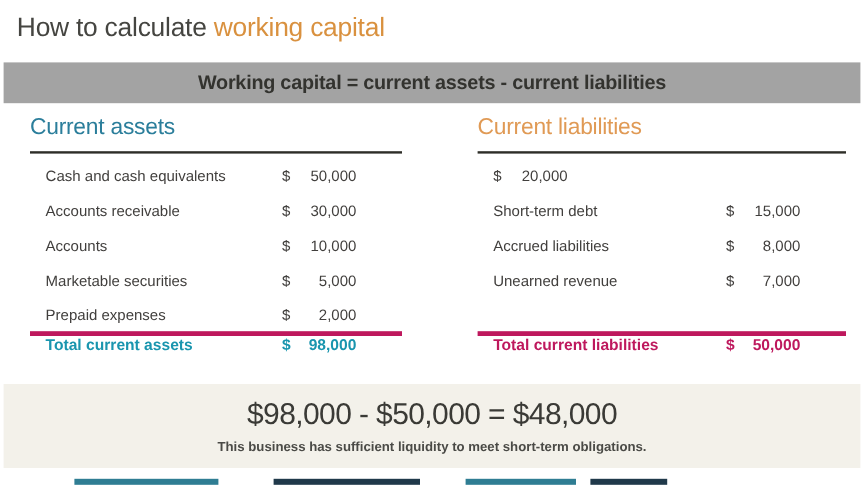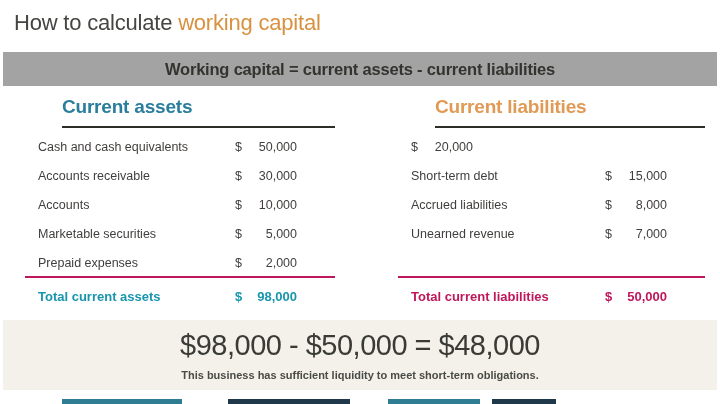--- a/index.html
+++ b/index.html
@@ -46,25 +46,24 @@
   .columns {
     position: absolute;
     top: 96px; left: 0; right: 0;
   }
   .col { position: absolute; top: 0; }
   .col-assets { left: 25px; width: 310px; }
   .col-liabilities { left: 398px; width: 307px; }
 
   .col-heading {
     font-size: 19px;
-    font-weight: 700;
+    font-weight: 400;
     letter-spacing: -0.2px;
     padding-bottom: 8px;
     border-bottom: 2px solid #2e2e28;
-    margin-left: 37px;
   }
   .col-assets .col-heading { color: #2b7e9b; }
   .col-liabilities .col-heading { color: #e09a55; }
 
   .rows { height: 148px; padding-top: 4px; }
   .row {
     height: 29px;
     display: flex;
     align-items: center;
     font-size: 12.5px;
@@ -74,22 +73,22 @@
   .row .label { flex: 1; }
   .value-cell {
     width: 62px;
     margin-right: 38px;
     display: flex;
     justify-content: space-between;
   }
   .value-cell .amount { text-align: right; }
 
   .total-row {
-    border-top: 2px solid #be185d;
-    padding-top: 11px;
+    border-top: 4px solid #be185d;
+    padding-top: 0;
     display: flex;
     align-items: center;
     font-size: 13px;
     font-weight: 700;
     padding-left: 13px;
   }
   .total-row .label { flex: 1; }
   .col-assets .total-row { color: #1995ae; }
   .col-liabilities .total-row { color: #be185d; }
 
@@ -98,21 +97,21 @@
     position: absolute;
     left: 3px; right: 3px; top: 320px;
     height: 70px;
     background: #f3f1ea;
     display: flex;
     flex-direction: column;
     align-items: center;
     justify-content: center;
   }
   .equation {
-    font-size: 29px;
+    font-size: 25px;
     font-weight: 500;
     letter-spacing: -0.5px;
     color: #3a3a36;
   }
   .note {
     margin-top: 7px;
     font-size: 11px;
     font-weight: 600;
     color: #4a4a46;
   }

